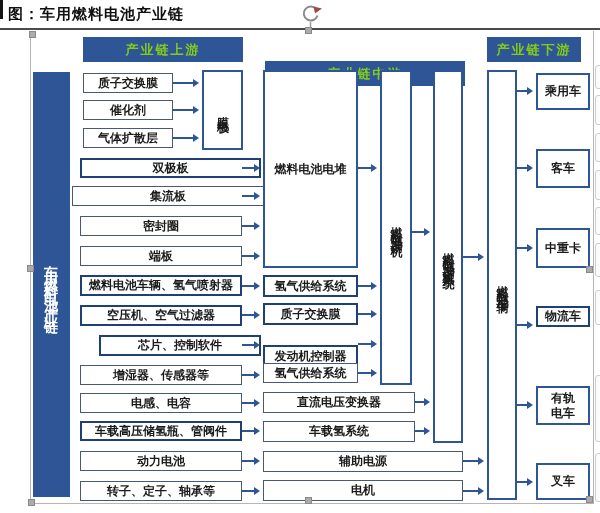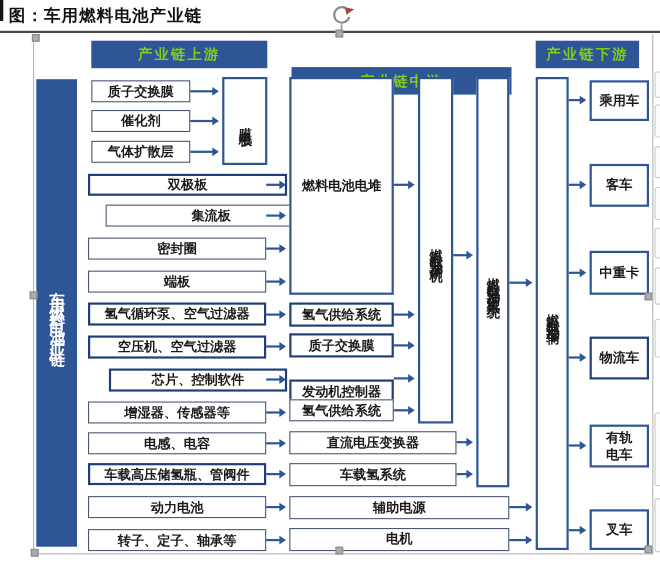--- a/index.html
+++ b/index.html
@@ -47,24 +47,24 @@
   <div id="diagram">
       <div class="hdr" style="background: rgb(46, 86, 151); left: 83px; top: 37px; width: 160px; height: 25px;">产业链上游</div>
       <div class="hdr" style="background: rgb(46, 86, 151); left: 265px; top: 37px; width: 200px; height: 25px; margin-top: 24px;">产业链中游</div>
       <div class="hdr" style="background: rgb(46, 86, 151); left: 487px; top: 37px; width: 94px; height: 25px;">产业链下游</div>
       <div id="sidebar" style="background: rgb(46, 86, 151); left: 33px; top: 72px; width: 37px; height: 425px;">车用燃料电池产业链</div>
       <div class="node thin" style="left: 83px; top: 73px; width: 90px; height: 20px;">质子交换膜</div>
       <div class="node thin" style="left: 83px; top: 100px; width: 90px; height: 20px;">催化剂</div>
       <div class="node thin" style="left: 83px; top: 128px; width: 90px; height: 20px;">气体扩散层</div>
       <div class="node col vertical" style="left: 202px; top: 70px; width: 41px; height: 80px;">膜电极</div>
       <div class="node bold" style="left: 80px; top: 158px; width: 181px; height: 20px;">双极板</div>
-      <div class="node thin" style="left: 96px; top: 186px; width: 192px; height: 20px;">集流板</div>
+      <div class="node thin" style="left: 72px; top: 186px; width: 192px; height: 20px;">集流板</div>
       <div class="node thin" style="left: 80px; top: 216px; width: 162px; height: 20px;">密封圈</div>
       <div class="node thin" style="left: 80px; top: 246px; width: 162px; height: 20px;">端板</div>
-      <div class="node bold" style="left: 80px; top: 275px; width: 162px; height: 21px;">氢气循环泵、空气过滤器</div>
+      <div class="node bold" style="left: 80px; top: 275px; width: 162px; height: 21px;">燃料电池车辆、氢气喷射器</div>
       <div class="node bold" style="left: 80px; top: 305px; width: 162px; height: 21px;">空压机、空气过滤器</div>
       <div class="node bold" style="left: 80px; top: 335px; width: 162px; height: 21px; margin-left: 19px;">芯片、控制软件</div>
       <div class="node thin" style="left: 80px; top: 365px; width: 162px; height: 20px;">增湿器、传感器等</div>
       <div class="node thin" style="left: 80px; top: 393px; width: 162px; height: 20px;">电感、电容</div>
       <div class="node bold" style="left: 80px; top: 421px; width: 162px; height: 20px;">车载高压储氢瓶、管阀件</div>
       <div class="node thin" style="left: 80px; top: 451px; width: 162px; height: 20px;">动力电池</div>
       <div class="node thin" style="left: 80px; top: 481px; width: 162px; height: 20px;">转子、定子、轴承等</div>
       <div class="node col" style="left: 263px; top: 70px; width: 95px; height: 198px;">燃料电池电堆</div>
       <div class="node bold" style="left: 263px; top: 275px; width: 95px; height: 22px;">氢气供给系统</div>
       <div class="node bold" style="left: 263px; top: 303px; width: 95px; height: 22px;">质子交换膜</div>
@@ -73,21 +73,21 @@
       <div class="node thin" style="left: 263px; top: 392px; width: 152px; height: 21px;">直流电压变换器</div>
       <div class="node thin" style="left: 263px; top: 421px; width: 152px; height: 21px;">车载氢系统</div>
       <div class="node thin" style="left: 263px; top: 451px; width: 200px; height: 21px;">辅助电源</div>
       <div class="node thin" style="left: 263px; top: 480px; width: 200px; height: 21px;">电机</div>
       <div class="node col vertical" style="left: 380px; top: 70px; width: 32px; height: 315px;">燃料电池发动机</div>
       <div class="node col vertical" style="left: 433px; top: 70px; width: 30px; height: 373px;">燃料电池发动机系统</div>
       <div class="node col vertical" style="left: 487px; top: 70px; width: 30px; height: 430px;">燃料电池车辆</div>
       <div class="node col" style="left: 536px; top: 73px; width: 54px; height: 37px;">乘用车</div>
       <div class="node col" style="left: 536px; top: 149px; width: 54px; height: 39px;">客车</div>
       <div class="node col" style="left: 536px; top: 228px; width: 54px; height: 40px;">中重卡</div>
-      <div class="node bold" style="left: 536px; top: 306px; width: 54px; height: 39px;">物流车</div>
+      <div class="node bold" style="left: 536px; top: 306px; width: 54px; height: 21px;">物流车</div>
       <div class="node col" style="left: 536px; top: 386px; width: 54px; height: 39px;">有轨<br>电车</div>
       <div class="node col" style="left: 536px; top: 463px; width: 54px; height: 37px;">叉车</div>
       <div class="arrow" style="left: 173px; top: 82px; width: 24px;"></div>
       <div class="arrow" style="left: 173px; top: 109px; width: 24px;"></div>
       <div class="arrow" style="left: 173px; top: 137px; width: 24px;"></div>
       <div class="arrow" style="left: 242px; top: 167px; width: 16px;"></div>
       <div class="arrow" style="left: 242px; top: 195px; width: 16px;"></div>
       <div class="arrow" style="left: 242px; top: 225px; width: 16px;"></div>
       <div class="arrow" style="left: 242px; top: 255px; width: 16px;"></div>
       <div class="arrow" style="left: 242px; top: 285px; width: 16px;"></div>

